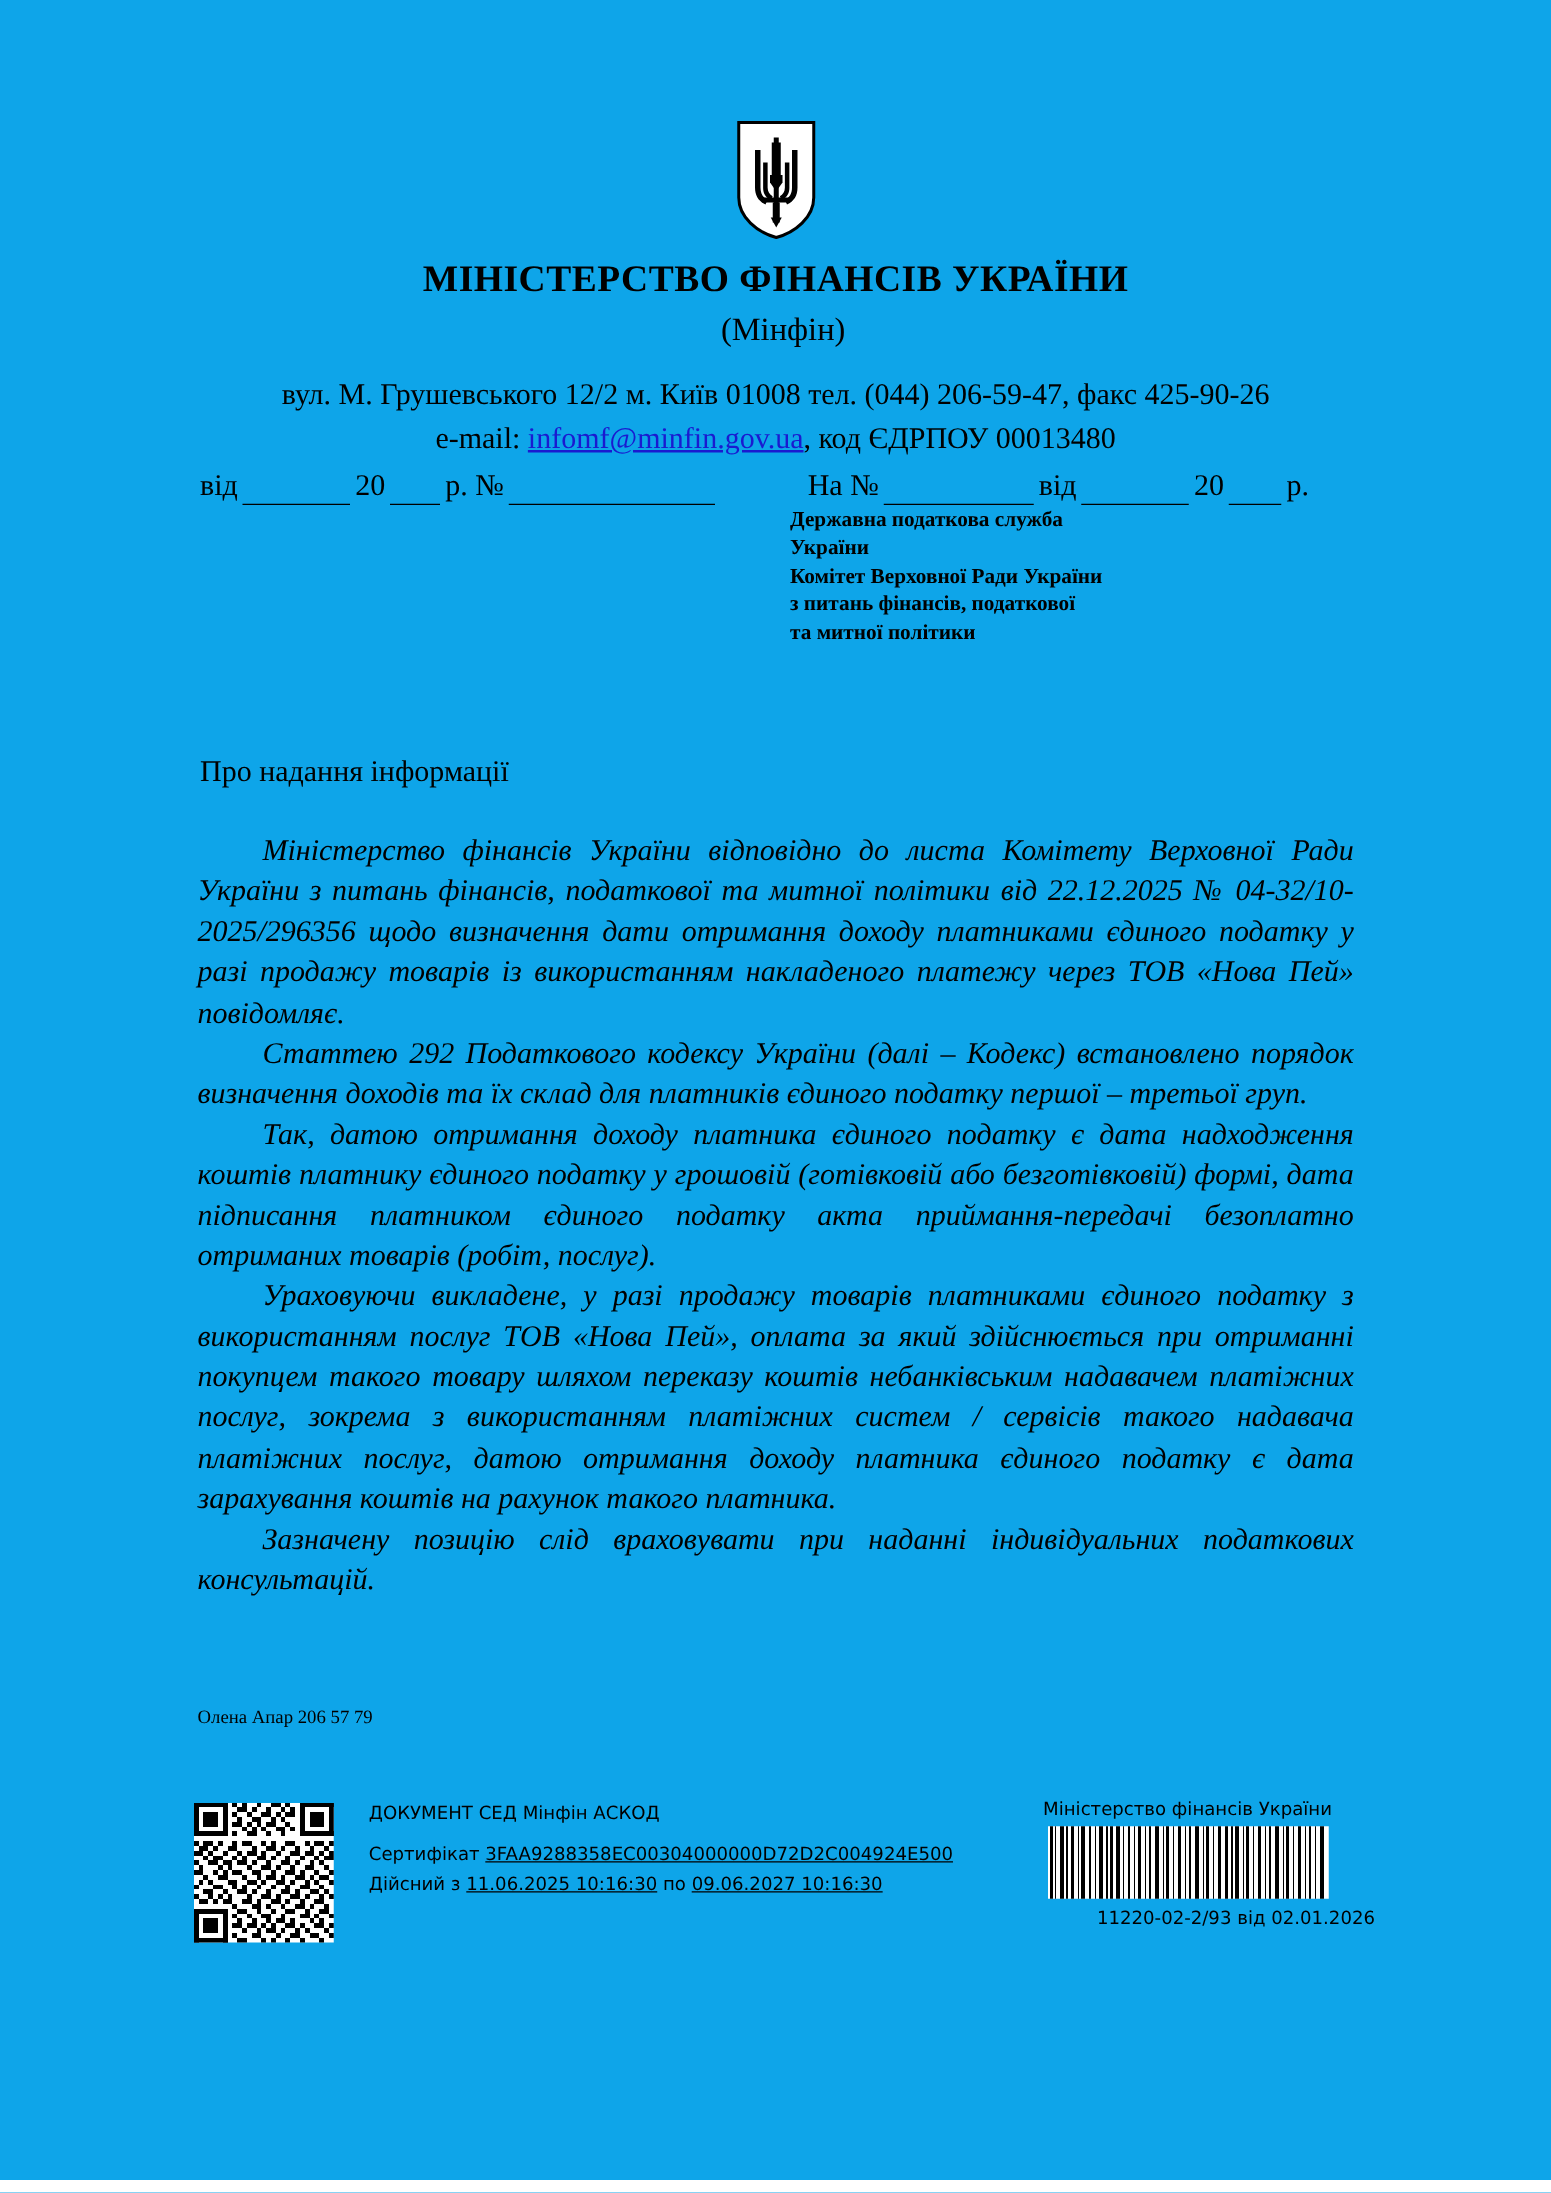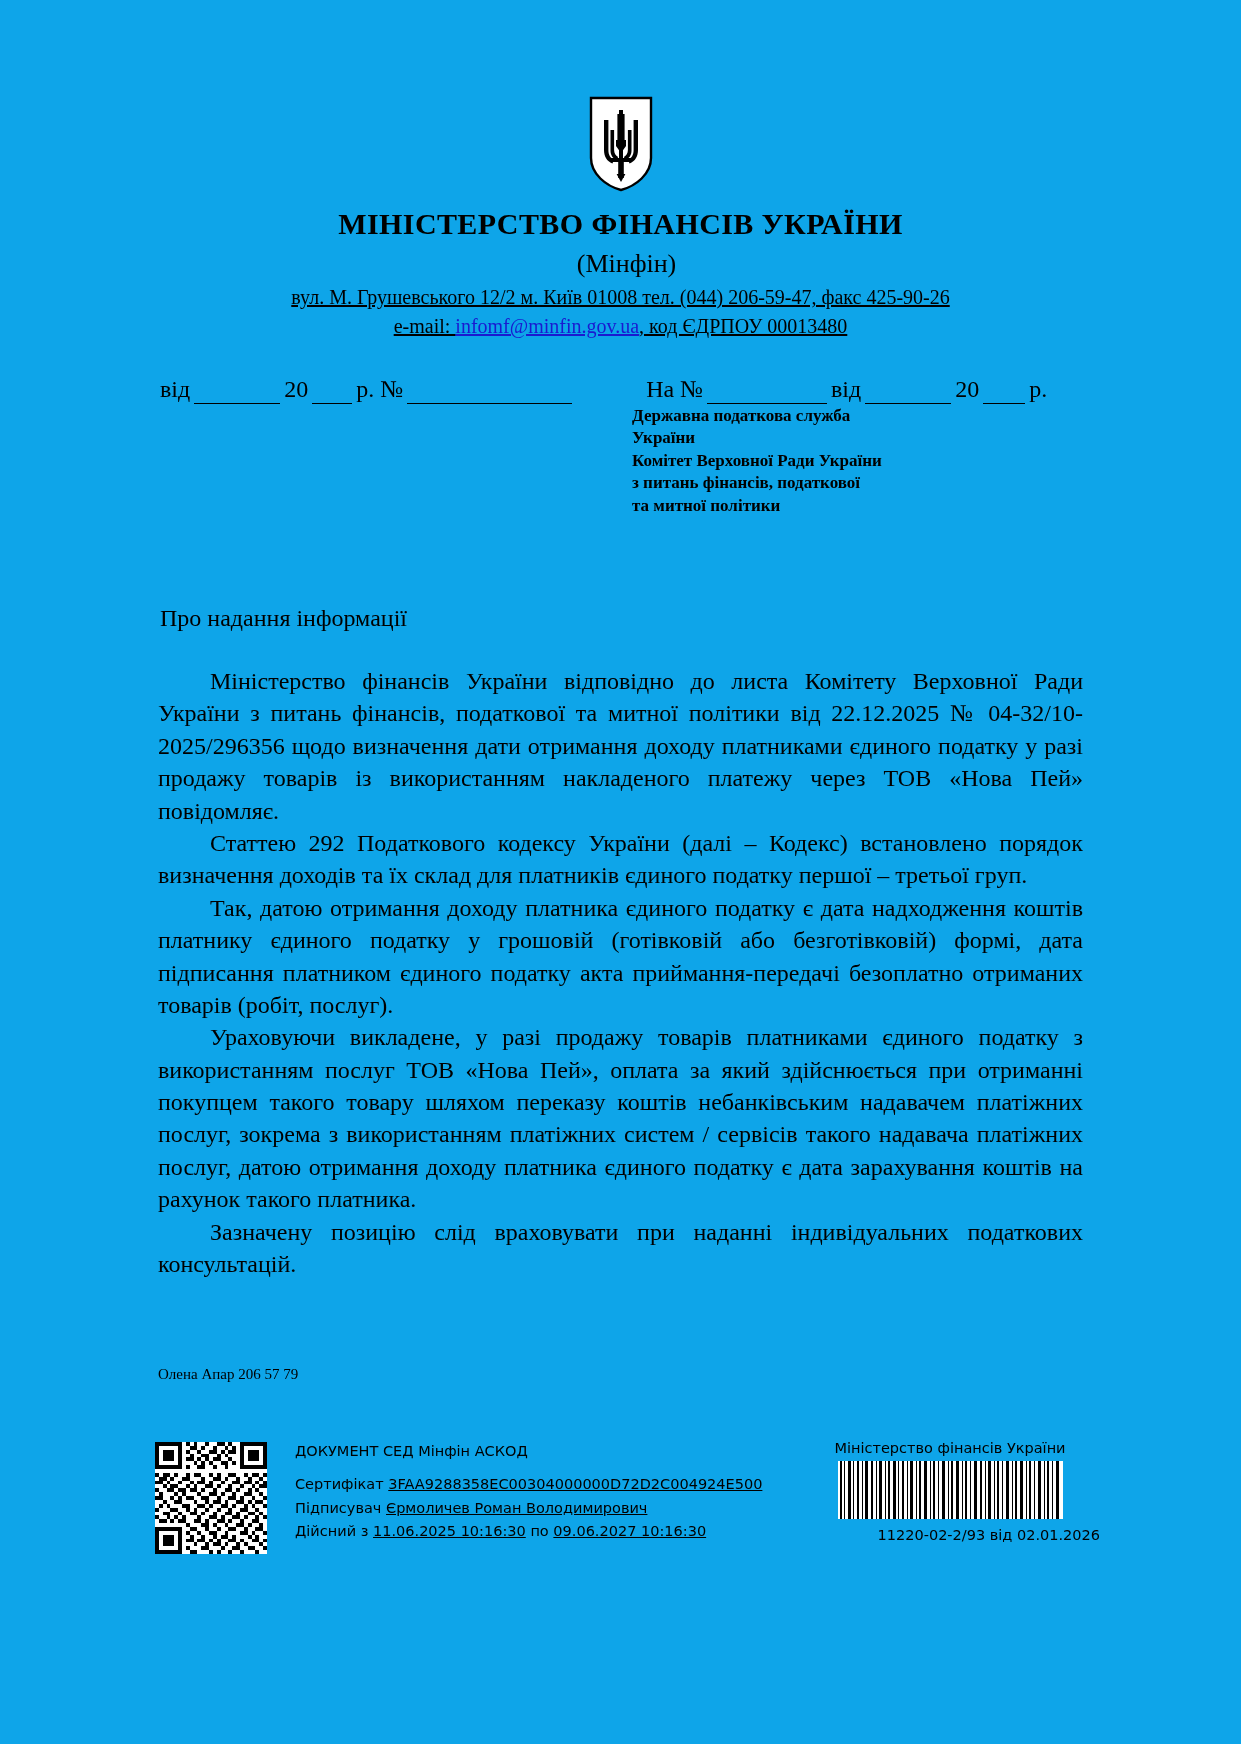--- a/index.html
+++ b/index.html
@@ -52,24 +52,23 @@
     line-height: 1.2;
     white-space: nowrap;
   }
   .org-short {
     font-size: 26px;
     margin-top: 6px;
     line-height: 1.2;
     margin-left: 12px;
   }
   .contact-block {
-    margin-top: 4px;
-    font-size: 20px;
+    margin-top: 20px;
+    font-size: 24px;
     line-height: 1.45;
-    text-decoration: underline;
   }
   .contact-line {
     white-space: nowrap;
   }
   .email-link {
     color: #1a1ad0;
     text-decoration: underline;
   }
 
   
@@ -128,20 +127,21 @@
   
   .body-text {
     position: absolute;
     top: 665px;
     left: 158px;
     width: 925px;
     font-size: 24px;
     line-height: 1.35;
     text-align: justify;
     text-justify: inter-word;
+    font-style: italic;
   }
   .body-text p {
     margin: 0;
     text-indent: 52px;
   }
 
   
   .signature {
     position: absolute;
     top: 1320px;
@@ -524,21 +524,20 @@
           <rect x="16" y="28" width="1" height="1"></rect>
           <rect x="19" y="28" width="1" height="1"></rect>
           <rect x="22" y="28" width="1" height="1"></rect>
           <rect x="26" y="28" width="1" height="1"></rect>
       </g>
     </svg>
 
     <div class="stamp-text">
       <div class="row stamp-head">ДОКУМЕНТ СЕД Мінфін АСКОД</div>
       <div class="row"><span>Сертифікат </span><span class="u">3FAA9288358EC00304000000D72D2C004924E500</span></div>
-      <div class="row"><span>Підписувач </span><span class="u">Єрмоличев Роман Володимирович</span></div>
       <div class="row"><span>Дійсний з </span><span class="u">11.06.2025 10:16:30</span><span> по </span><span class="u">09.06.2027 10:16:30</span></div>
     </div>
 
     <div class="barcode-block">
       <div class="barcode-caption">Міністерство фінансів України</div>
       <svg class="barcode" viewBox="0 0 225 58" shape-rendering="crispEdges" preserveAspectRatio="none">
         <rect width="225" height="58" fill="#ffffff"></rect>
         <g fill="#000000">
           <rect x="2" y="0" width="2" height="58"></rect>
             <rect x="6" y="0" width="1" height="58"></rect>

